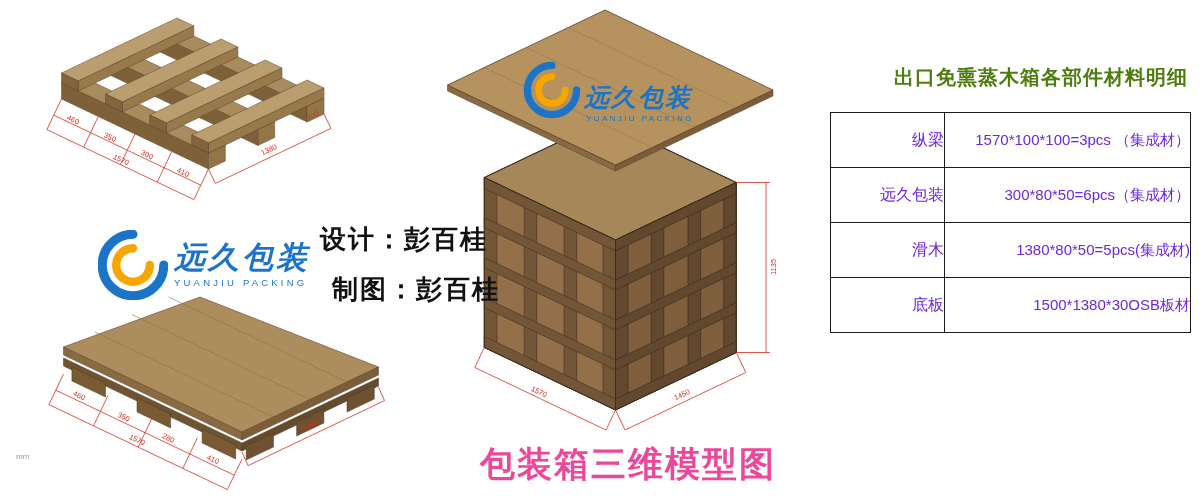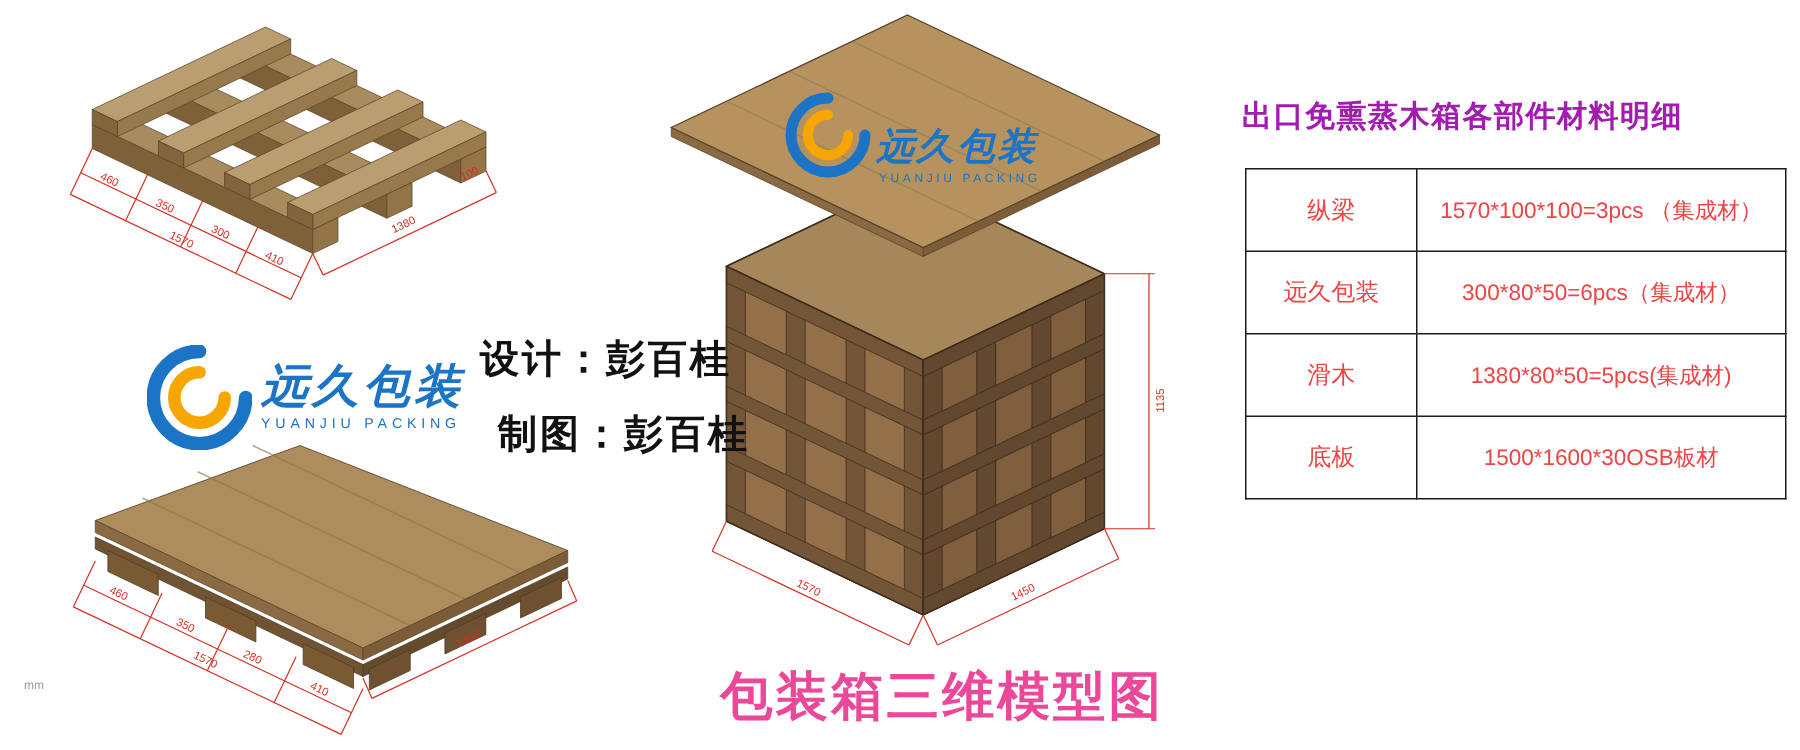--- a/index.html
+++ b/index.html
@@ -6,23 +6,23 @@
   html,body{background:#ddd}
   body{font-family:"Liberation Sans",sans-serif}
   .sheet{position:relative;width:1200px;height:500px;background:#ffffff;overflow:hidden}
   .abs{position:absolute}
   .design-note{font-size:26px;font-weight:700;color:#111;letter-spacing:2px;font-family:"Liberation Serif","DejaVu Serif",serif}
   .main-title{font-size:35px;font-weight:700;color:#ec4899;letter-spacing:2px}
   .logo-block{display:flex;align-items:center;gap:6px}
   .logo-texts{display:flex;flex-direction:column}
   .logo-cn{font-size:31px;font-weight:700;color:#1b74c5;letter-spacing:3px;line-height:1.05;font-style:italic}
   .logo-en{font-size:9.5px;color:#1b74c5;letter-spacing:3.2px;margin-top:3px}
-  .table-title{font-size:20px;font-weight:700;color:#a21caf;text-align:left;letter-spacing:1px;font-family:"Liberation Serif","DejaVu Serif",serif}
+  .table-title{font-size:20px;font-weight:700;color:#4d7c0f;text-align:right;letter-spacing:1px;font-family:"Liberation Serif","DejaVu Serif",serif}
   table.parts{border-collapse:collapse;background:#fff}
-  table.parts td{border:1px solid #1a1a1a;height:55px;text-align:center;vertical-align:middle;color:#ef4444}
+  table.parts td{border:1px solid #1a1a1a;height:55px;text-align:right;vertical-align:middle;color:#6d28d9}
   td.c1{width:114px;font-size:16px}
   td.c2{width:246px;font-size:15px}
   .unit-note{font-size:8px;color:#999}
   .dim{fill:#d42f22;font-size:7.5px;font-family:"Liberation Sans",sans-serif}
   .dimline{stroke:#d42f22;stroke-width:0.8;fill:none}
   svg{display:block}
 </style>
 </head>
 <body>
 
@@ -206,20 +206,20 @@
       <tr>
         <td class="c1">远久包装</td>
         <td class="c2">300*80*50=6pcs（集成材）</td>
       </tr>
       <tr>
         <td class="c1">滑木</td>
         <td class="c2">1380*80*50=5pcs(集成材)</td>
       </tr>
       <tr>
         <td class="c1">底板</td>
-        <td class="c2">1500*1600*30OSB板材</td>
+        <td class="c2">1500*1380*30OSB板材</td>
       </tr>
     </tbody>
   </table>
 
   <div class="abs unit-note" style="left:16px;top:452px">mm</div>
 
 </div>
 
 </body></html>

